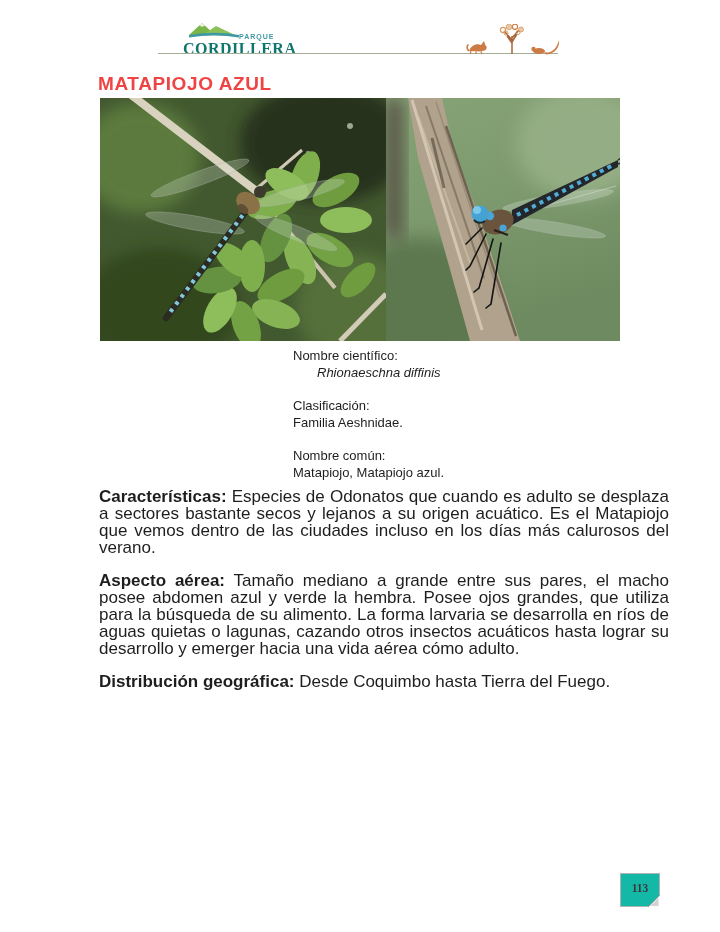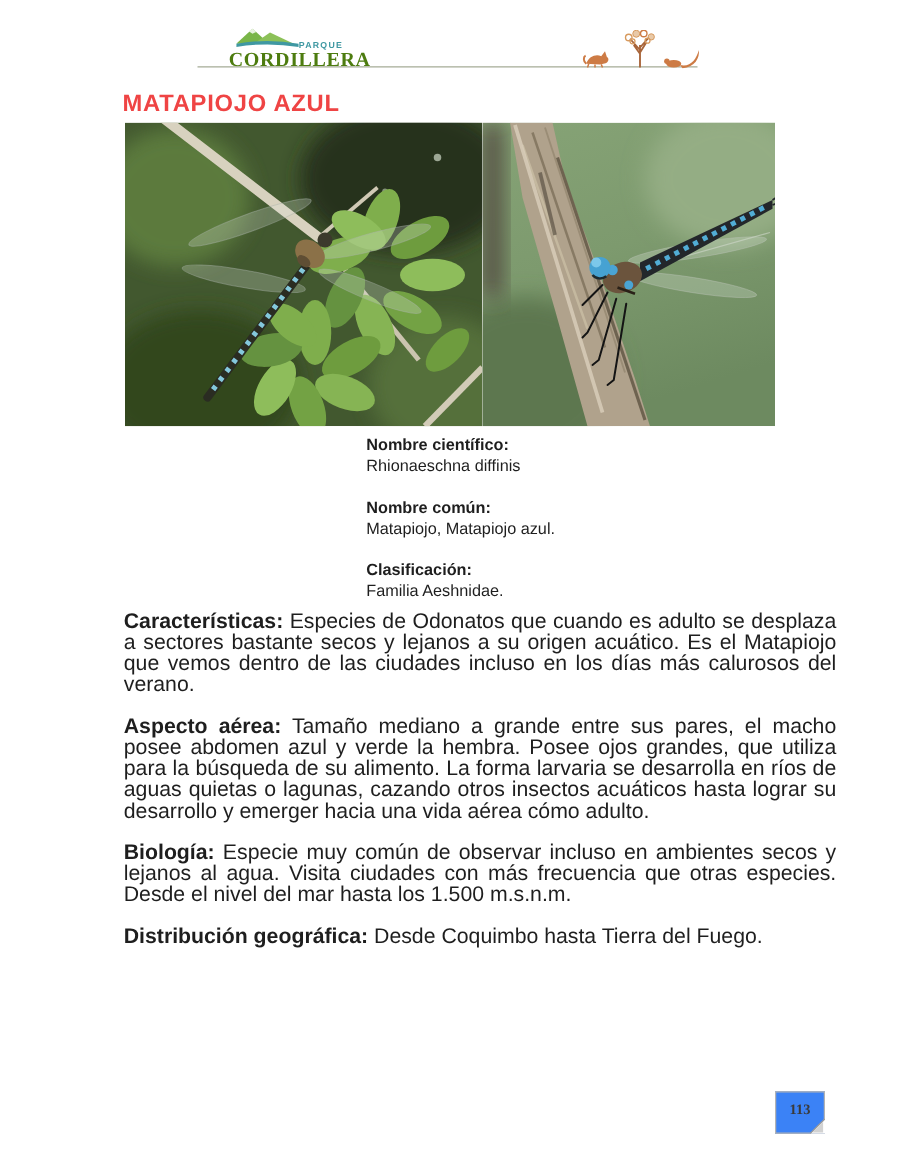--- a/index.html
+++ b/index.html
@@ -3,47 +3,47 @@
 <meta charset="utf-8">
 <style>
   html,body{margin:0;padding:0;}
   body{width:720px;height:932px;background:#ffffff;font-family:"Liberation Sans",sans-serif;color:#1e1e1e;}
   .page{position:relative;width:720px;height:932px;background:#fff;overflow:hidden;}
 
   
   .logo{position:absolute;left:183px;top:20px;width:130px;height:42px;}
   .logo-mountains{position:absolute;left:6px;top:0;}
   .logo-park{position:absolute;left:56px;top:13px;font-size:7px;font-weight:bold;color:#3f98a2;letter-spacing:1px;}
-  .logo-name{position:absolute;left:0;top:20px;font-family:"Liberation Serif",serif;font-size:16px;font-weight:bold;color:#4d7c0f;letter-spacing:0.5px;}
+  .logo-name{position:absolute;left:0;top:20px;font-family:"Liberation Serif",serif;font-size:16px;font-weight:bold;color:#0f766e;letter-spacing:0.5px;}
   .header-rule{position:absolute;left:158px;top:53px;width:400px;height:0;border-top:1.5px solid #a5ac97;}
   .header-animals{position:absolute;left:466px;top:24px;}
 
   
   .page-title{position:absolute;left:98px;top:73px;font-size:19px;font-weight:bold;color:#ef4444;letter-spacing:0.6px;}
 
   
   .photos{position:absolute;left:100px;top:98px;width:520px;height:243px;display:flex;}
   .photo{height:243px;overflow:hidden;}
   .photo svg{display:block;}
   .photo-left{width:286px;}
   .photo-right{width:234px;}
 
   
   .info{position:absolute;left:293px;top:347px;width:330px;font-size:13px;line-height:17px;}
   .info-group{margin-bottom:16px;}
-  .info-label{font-weight:bold;}
-  .italic{}
+  .info-label{font-weight:normal;}
+  .italic{font-style:italic;margin-left:24px;}
 
   
   .sections{position:absolute;left:99px;top:488px;width:570px;font-size:17px;line-height:17px;text-align:justify;}
   .sections p{margin:0 0 16px 0;}
   .sec-label{font-weight:bold;}
 
   
-  .page-badge{position:absolute;left:620px;top:873px;width:40px;height:34px;border:1px solid #b3b3b3;background:#3b82f6;box-sizing:border-box;}
+  .page-badge{position:absolute;left:620px;top:873px;width:40px;height:34px;border:1px solid #b3b3b3;background:#14b8a6;box-sizing:border-box;}
   .page-num{position:absolute;left:0;right:0;top:8px;text-align:center;font-family:"Liberation Serif",serif;font-size:11.5px;font-weight:bold;color:#3a3a3a;}
   .badge-fold{position:absolute;right:-1px;bottom:-1px;}
 </style>
 </head>
 <body>
 
 <div class="page">
 
   <div class="logo">
     <svg class="logo-mountains" width="50" height="19" viewBox="0 0 50 19">
@@ -191,33 +191,32 @@
       </svg>
     </div>
   </div>
 
   <div class="info">
     <div class="info-group">
       <div class="info-label">Nombre científico:</div>
       <div class="italic">Rhionaeschna diffinis</div>
     </div>
     <div class="info-group">
+      <div class="info-label">Clasificación:</div>
+      <div>Familia  Aeshnidae.</div>
+    </div>
+    <div class="info-group">
       <div class="info-label">Nombre común:</div>
       <div>Matapiojo, Matapiojo azul.</div>
-    </div>
-    <div class="info-group">
-      <div class="info-label">Clasificación:</div>
-      <div>Familia  Aeshnidae.</div>
     </div>
   </div>
 
   <div class="sections">
     <p><span class="sec-label">Características:</span> <span>Especies de Odonatos que cuando es adulto se desplaza a sectores bastante secos y lejanos a su origen acuático. Es el Matapiojo que vemos dentro de las ciudades incluso en los días más calurosos del verano.</span></p>
     <p><span class="sec-label">Aspecto aérea:</span> <span>Tamaño mediano a grande entre sus pares, el macho posee abdomen azul y verde la hembra. Posee ojos grandes, que utiliza para la búsqueda de su alimento. La forma larvaria se desarrolla en ríos de aguas quietas o lagunas, cazando otros insectos acuáticos hasta lograr su desarrollo y emerger hacia una vida aérea cómo adulto.</span></p>
-    <p><span class="sec-label">Biología:</span> <span>Especie muy común de observar incluso en ambientes secos y lejanos al agua. Visita ciudades con más frecuencia que otras especies. Desde el nivel del mar hasta los 1.500 m.s.n.m.</span></p>
     <p><span class="sec-label">Distribución geográfica:</span> <span>Desde Coquimbo hasta Tierra del Fuego.</span></p>
   </div>
 
   <div class="page-badge">
     <div class="page-num">113</div>
     <svg class="badge-fold" width="12" height="12" viewBox="0 0 12 12">
       <polygon points="0,12 12,0 12,12" fill="#ffffff"></polygon>
       <polygon points="2,11 10.5,2.5 10.5,11" fill="#d2d2d2"></polygon>
       <path d="M0,12 L12,0" stroke="#9a9a9a" stroke-width="1" fill="none"></path>
     </svg>

